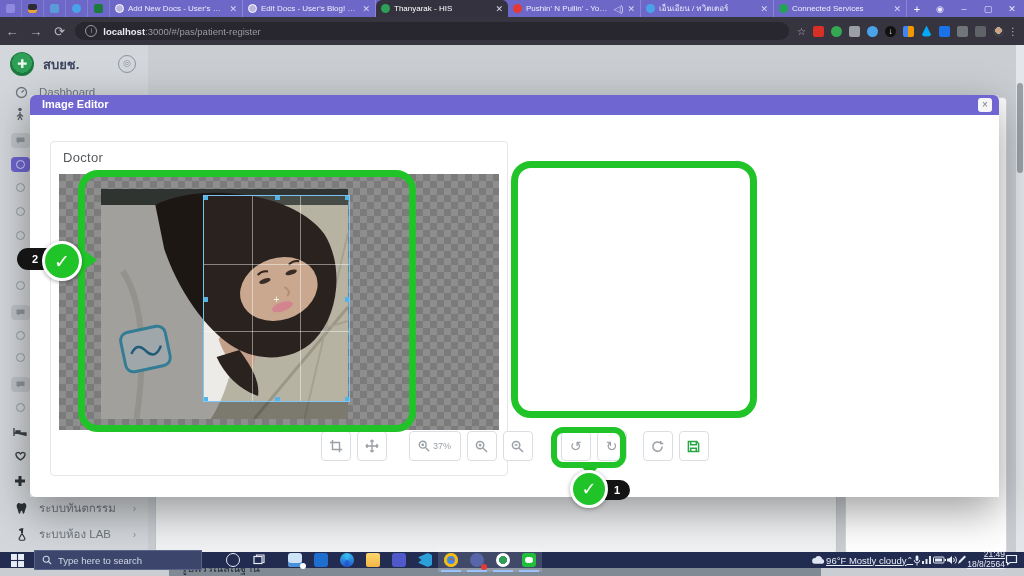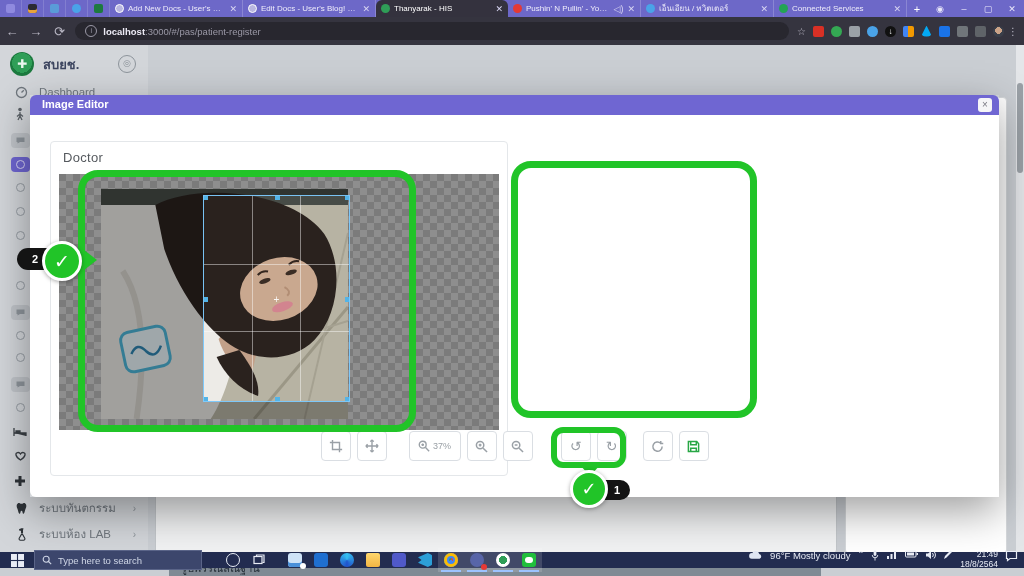--- a/index.html
+++ b/index.html
@@ -110,21 +110,21 @@
 
   
   .taskbar{position:absolute;left:0;top:552px;width:1024px;height:16px;background:#222c50;z-index:70;display:flex;align-items:center;}
   .tb-start{width:34px;display:flex;align-items:center;justify-content:center;}
   .tb-search{width:168px;height:20px;background:#3c466c;border:1px solid #5a6488;display:flex;align-items:center;gap:6px;
              padding:0 7px;box-sizing:border-box;color:#cfd6e6;font-size:9.5px;}
   .tb-ic{width:26px;height:24px;display:flex;align-items:center;justify-content:center;position:relative;}
   .tb-ic.active{background:rgba(255,255,255,.14);}
   .tb-ic.active::after{content:"";position:absolute;left:3px;bottom:0;width:20px;height:2px;background:#9cc3ff;}
   .appic{width:14px;height:14px;border-radius:3px;}
-  .tray{margin-left:auto;display:flex;gap:7px;color:#e8ecf5;font-size:9.5px;padding-right:6px;}
+  .tray{margin-left:auto;display:flex;align-items:center;color:#e8ecf5;font-size:9.5px;padding-right:6px;text-decoration:underline;}
   .clock{text-align:right;line-height:1.15;font-size:8.5px;}
   .trayic{display:flex;align-items:center;}
 </style>
 </head>
 <body>
 
 <svg width="0" height="0" style="position:absolute">
   <symbol id="photo-art" viewBox="0 0 250 230" preserveAspectRatio="none">
     <rect width="250" height="230" fill="#b7b3a3"></rect>
     <rect width="250" height="16" fill="#474c47"></rect>

